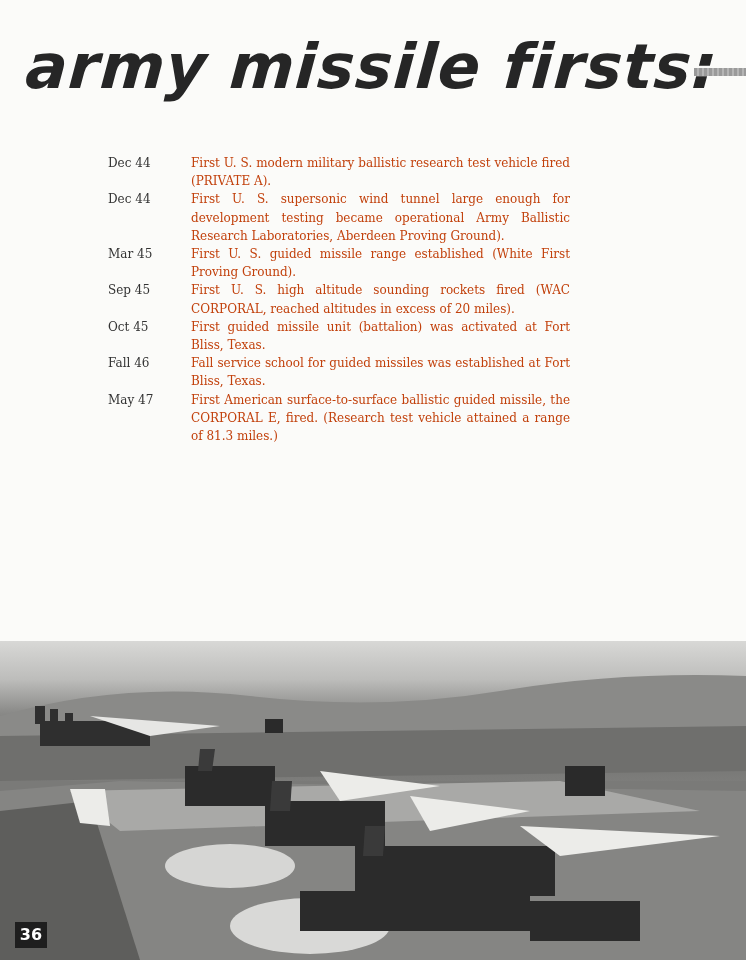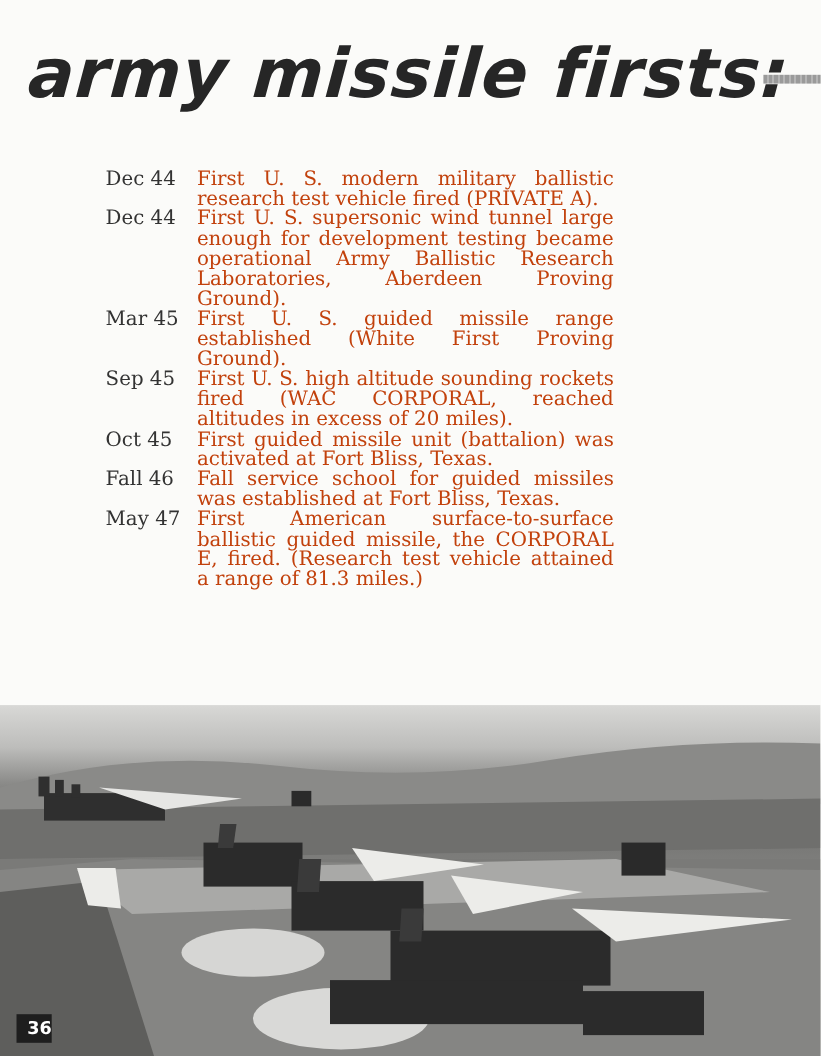--- a/index.html
+++ b/index.html
@@ -12,34 +12,34 @@
     position: absolute; left: 26px; top: 30px;
     font-family: "DejaVu Sans", sans-serif; font-weight: bold; font-style: italic;
     font-size: 62px; letter-spacing: 1px; color: #262626; white-space: nowrap;
     transform: skewX(-4deg);
   }
   .title-rule {
     position: absolute; left: 694px; top: 68px; width: 60px; height: 8px;
     background: repeating-linear-gradient(90deg,#9a9a9a 0 3px,#b5b5b5 3px 5px);
   }
   .timeline {
-    position: absolute; left: 96px; top: 154px; width: 462px;
-    font-size: 18px; line-height: 18.2px;
+    position: absolute; left: 108px; top: 154px; width: 462px;
+    font-size: 12px; line-height: 18.2px;
   }
   .row { display: flex; margin-bottom: 0; }
   .date { width: 83px; flex: none; color: #333; }
   .text { flex: 1; text-align: justify; color: #c2410c; }
   .photo {
     position: absolute; left: 0; top: 641px; width: 746px; height: 319px; overflow: hidden;
     background: linear-gradient(#d8d8d6 0%, #bdbdbb 12%, #8c8c8a 22%, #6e6e6c 30%, #7e7e7c 45%, #6a6a68 70%, #5c5c5a 100%);
   }
   .page-num {
     position: absolute; left: 15px; top: 922px; width: 32px; height: 26px;
     background: #1e1e1e; color: #fff; font-family: "DejaVu Sans", sans-serif;
-    font-weight: bold; font-size: 16px; text-align: right; line-height: 26px;
+    font-weight: bold; font-size: 16px; text-align: center; line-height: 26px;
   }
 </style>
 </head>
 <body>
 
 <div class="title">army missile firsts:</div>
 <div class="title-rule"></div>
 
 <div class="timeline">
   <div class="row">

